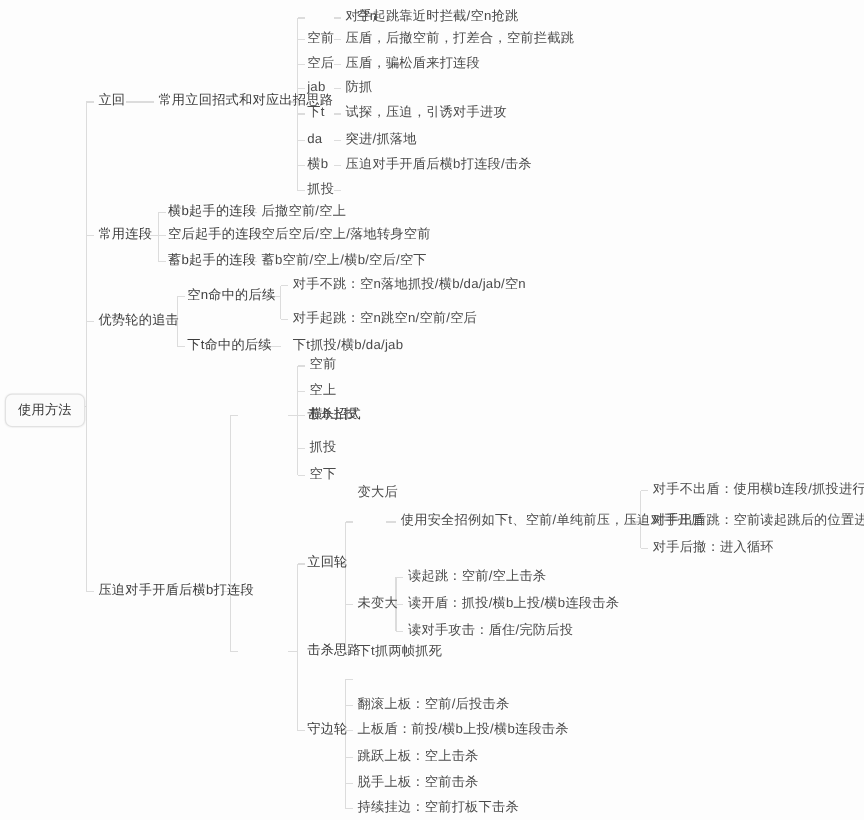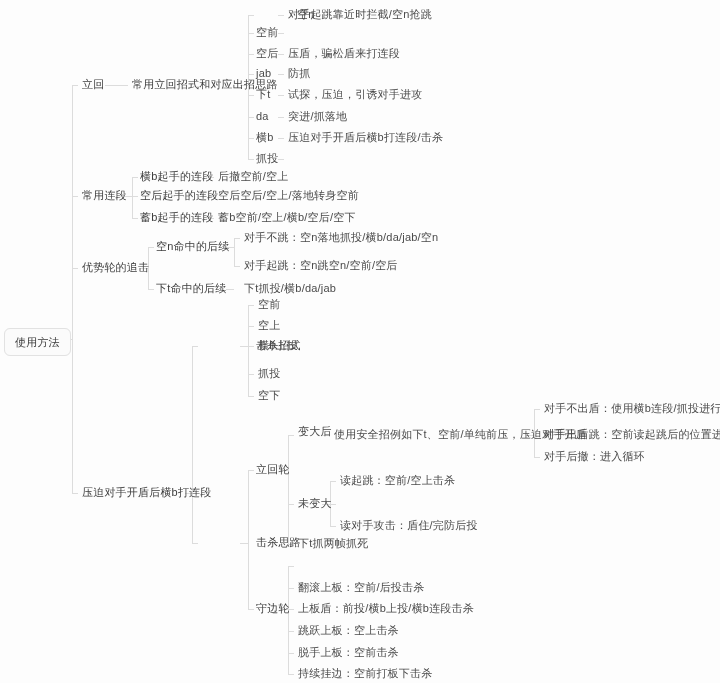--- a/index.html
+++ b/index.html
@@ -150,20 +150,21 @@
   <div class="node lvl1" style="left:76px;top:185px;">常用连段</div>
   <div class="node lvl1" style="left:76px;top:257px;">优势轮的追击</div>
   <div class="node lvl1" style="left:76px;top:482px;">压迫对手开盾后横b打连段</div>
 
   <div class="node lvl2" style="left:126px;top:74px;">常用立回招式和对应出招思路</div>
 
   <div class="node lvl3" style="left:250px;top:4px;margin-left:41px;">空n</div>
   <div class="node lvl4" style="left:282px;top:4px;">对手起跳靠近时拦截/空n抢跳</div>
 
   <div class="node lvl3" style="left:250px;top:22px;">空前</div>
+  <div class="node lvl4" style="left:282px;top:22px;">压盾，后撤空前，打差合，空前拦截跳</div>
 
   <div class="node lvl3" style="left:250px;top:43px;">空后</div>
   <div class="node lvl4" style="left:282px;top:43px;text-align:right;">压盾，骗松盾来打连段</div>
 
   <div class="node lvl3" style="left:250px;top:63px;">jab</div>
   <div class="node lvl4" style="left:282px;top:63px;">防抓</div>
 
   <div class="node lvl3" style="left:250px;top:84px;">下t</div>
   <div class="node lvl4" style="left:282px;top:84px;">试探，压迫，引诱对手进攻</div>
 
@@ -195,28 +196,29 @@
   <div class="node lvl3" style="left:252px;top:294px;">空前</div>
   <div class="node lvl3" style="left:252px;top:315px;">空上</div>
   <div class="node lvl3" style="left:252px;top:335px;">横b上投</div>
   <div class="node lvl3" style="left:252px;top:363px;">抓投</div>
   <div class="node lvl3" style="left:252px;top:385px;">空下</div>
 
   <div class="node lvl2" style="left:250px;top:532px;">击杀思路</div>
 
   <div class="node lvl2" style="left:250px;top:459px;">立回轮</div>
 
-  <div class="node lvl3" style="left:292px;top:421px;">变大后</div>
+  <div class="node lvl3" style="left:292px;top:400px;">变大后</div>
   <div class="node lvl3" style="left:328px;top:424px;">使用安全招例如下t、空前/单纯前压，压迫对手开盾</div>
   <div class="node lvl4" style="left:538px;top:398px;">对手不出盾：使用横b连段/抓投进行击杀</div>
   <div class="node lvl4" style="left:538px;top:424px;">对手出盾跳：空前读起跳后的位置进行击杀</div>
   <div class="node lvl4" style="left:538px;top:446px;">对手后撤：进入循环</div>
 
   <div class="node lvl3" style="left:292px;top:493px;">未变大</div>
   <div class="node lvl4" style="left:334px;top:470px;">读起跳：空前/空上击杀</div>
+  <div class="node lvl4" style="left:334px;top:493px;">读开盾：抓投/横b上投/横b连段击杀</div>
   <div class="node lvl4" style="left:334px;top:515px;">读对手攻击：盾住/完防后投</div>
 
   <div class="node lvl3" style="left:292px;top:533px;">下t抓两帧抓死</div>
 
   <div class="node lvl2" style="left:250px;top:598px;">守边轮</div>
   <div class="node lvl3" style="left:292px;top:577px;">翻滚上板：空前/后投击杀</div>
   <div class="node lvl3" style="left:292px;top:598px;">上板盾：前投/横b上投/横b连段击杀</div>
   <div class="node lvl3" style="left:292px;top:620px;">跳跃上板：空上击杀</div>
   <div class="node lvl3" style="left:292px;top:642px;">脱手上板：空前击杀</div>
   <div class="node lvl3" style="left:292px;top:663px;">持续挂边：空前打板下击杀</div>

